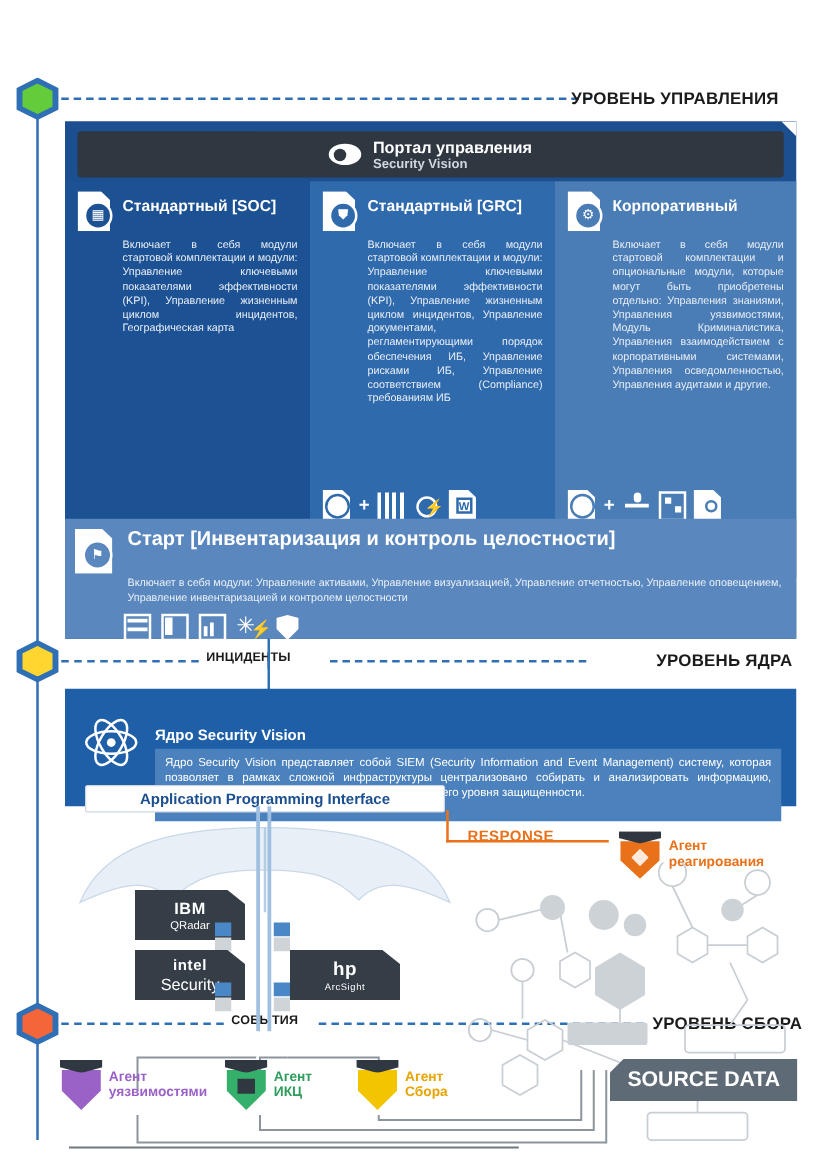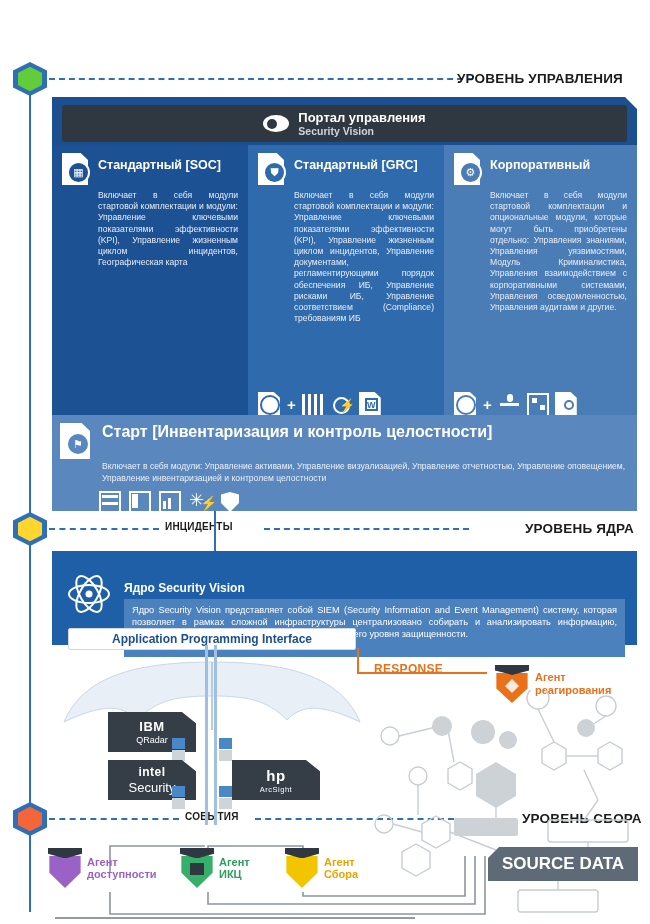--- a/index.html
+++ b/index.html
@@ -525,21 +525,21 @@
     </g>
   </svg>
 
   <div class="agent-bottom" style="left:48px; top:848px;">
     <div class="shield">
       <div class="body" style="background:#9a62c7"></div>
       <div class="cap"></div>
     </div>
     <div class="ab-txt" style="color:#9a62c7">
       <div>Агент</div>
-      <div>доступности</div>
+      <div>уязвимостями</div>
     </div>
   </div>
 
   <div class="agent-bottom" style="left:180px; top:848px;">
     <div class="shield">
       <div class="body" style="background:#35b06a"></div>
       <div class="cap"></div>
       <div style="position:absolute;left:10px;top:15px;width:14px;height:12px;background:#2f3741"></div>
     </div>
     <div class="ab-txt" style="color:#2f9e5d">

